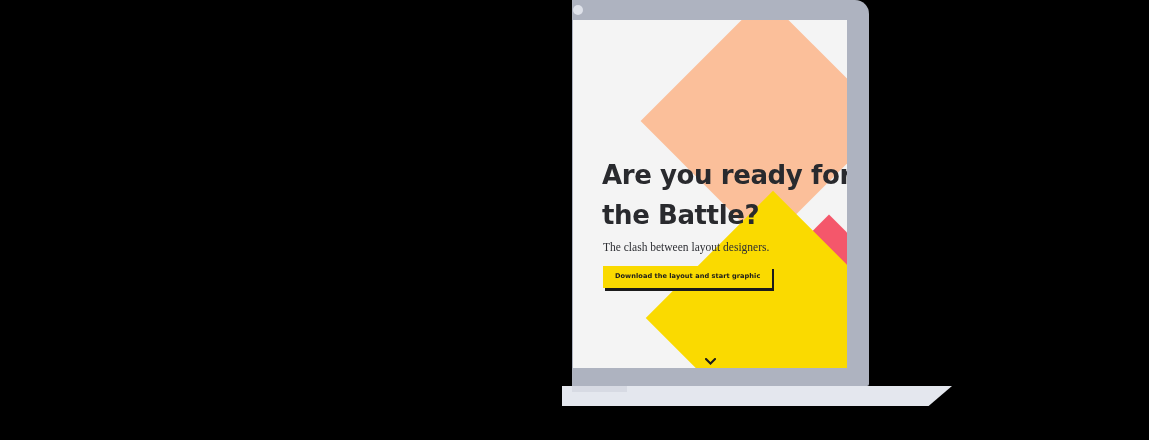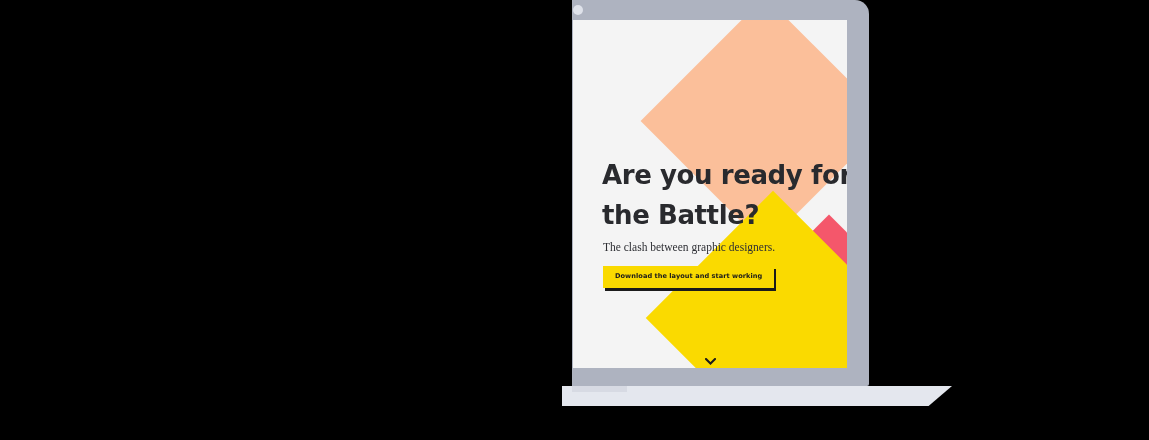--- a/index.html
+++ b/index.html
@@ -228,24 +228,24 @@
       <div id="screen">
 
         <div class="shape" id="shape-peach"></div>
         <div class="shape" id="shape-pink"></div>
         <div class="shape" id="shape-yellow"></div>
 
         <div id="content">
 
           <h1 id="headline">Are you ready for the Battle?</h1>
 
-          <p id="subtitle">The clash between graphic designers.</p>
+          <p id="subtitle">The clash between layout designers.</p>
 
           <div id="cta-wrap">
-            <button id="cta-button">Download the layout and start working</button>
+            <button id="cta-button">Download the layout and start graphic</button>
           </div>
 
           <div id="scroll-hint">
             <span>
               <svg width="11" height="7" viewBox="0 0 11 7" xmlns="http://www.w3.org/2000/svg">
                 <path d="M1 1 L5.5 5.5 L10 1" stroke="#1b1b1b" stroke-width="2" fill="none" stroke-linecap="square"></path>
               </svg>
             </span>
           </div>
 

